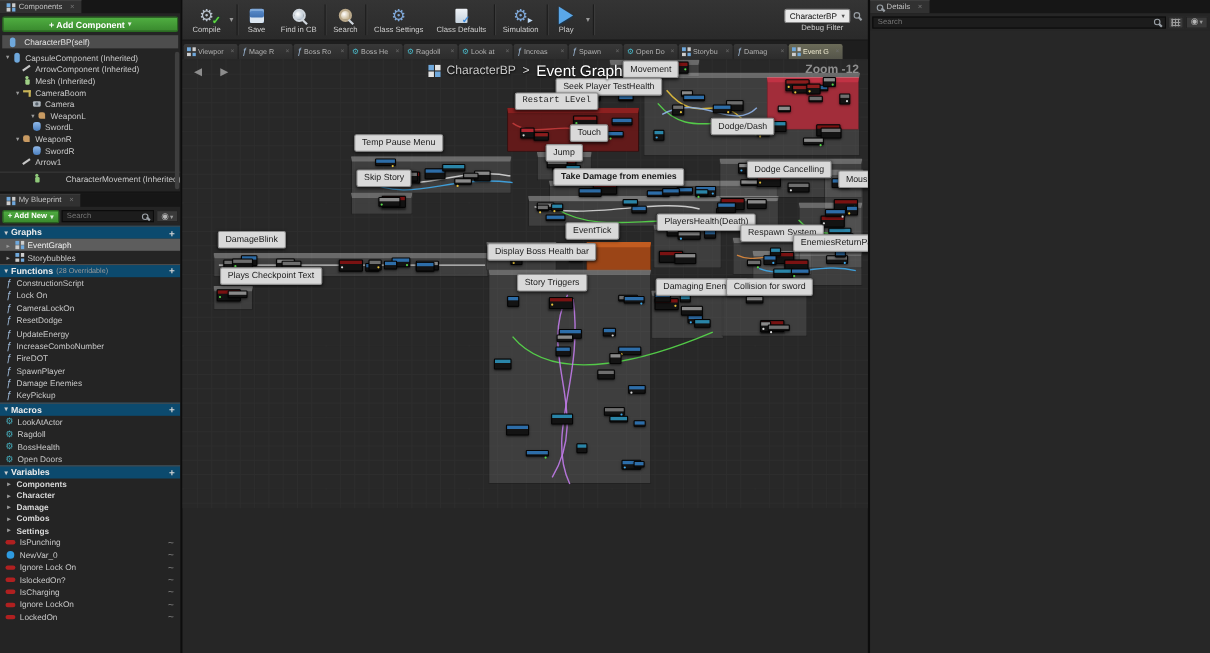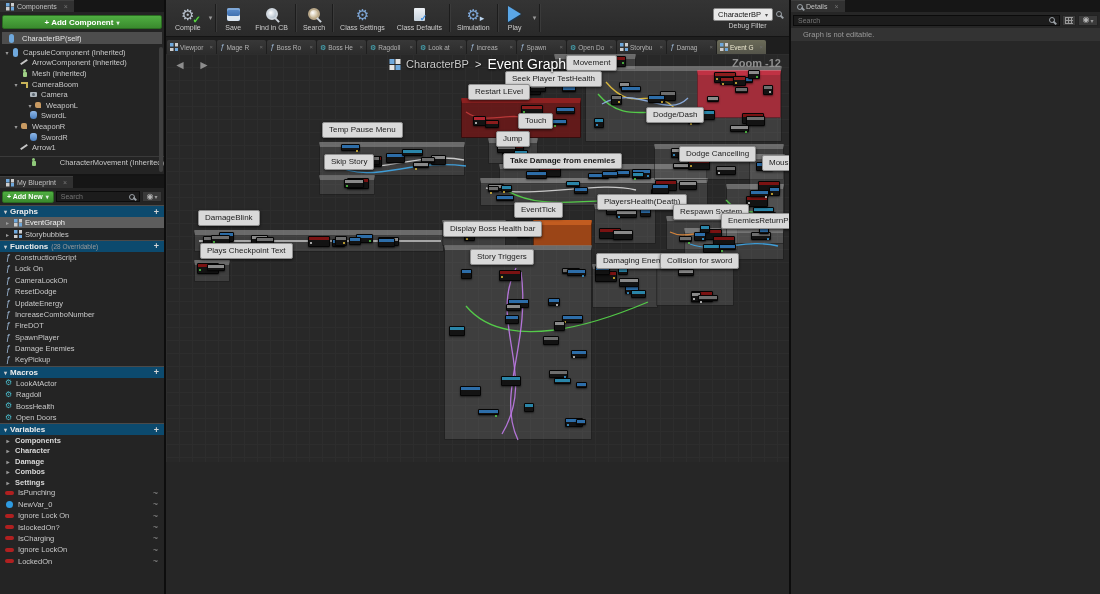--- a/index.html
+++ b/index.html
@@ -1082,21 +1082,21 @@
             </div>
             <div class="gnode" style="left: 42px; top: 1px; width: 19px; height: 10px;">
               <span class="hd" style="background: rgb(42, 133, 168);"></span>
               <span class="pin" style="background: rgb(63, 167, 232); right: 1px;"></span>
             </div>
           </div>
         </div>
       <div id="comments">
           <div class="cbub" style="left: 400px; top: 1px;">Movement</div>
           <div class="cbub" style="left: 339px; top: 17px;">Seek Player TestHealth</div>
-          <div class="cbub" style="left: 302px; top: 30px;">Restart LEvel</div>
+          <div class="cbub" style="left: 302px; top: 30px; font-family: Liberation Mono, monospace;">Restart LEvel</div>
           <div class="cbub" style="left: 352px; top: 59px;">Touch</div>
           <div class="cbub" style="left: 156px; top: 68px;">Temp Pause Menu</div>
           <div class="cbub" style="left: 330px; top: 77px;">Jump</div>
           <div class="cbub" style="left: 158px; top: 100px;">Skip Story</div>
           <div class="cbub" style="left: 337px; top: 99px; font-weight: bold;">Take Damage from enemies</div>
           <div class="cbub" style="left: 480px; top: 53px;">Dodge/Dash</div>
           <div class="cbub" style="left: 513px; top: 92px;">Dodge Cancelling</div>
           <div class="cbub" style="left: 596px; top: 101px;">Mous</div>
           <div class="cbub" style="left: 348px; top: 148px;">EventTick</div>
           <div class="cbub" style="left: 431px; top: 140px;">PlayersHealth(Death)</div>
@@ -1138,16 +1138,15 @@
         <span class="i-mag"></span>
       </div>
       <div class="gridbtn">
           <i></i>
         </div>
       <div class="eyebtn">
         <span class="i-eye">◉</span>
           <span>▾</span>
       </div>
     </div>
-    <div class="dmsg">Graph is not editable.</div>
     <div class="dfill"></div>
   </aside>
 </div>
 
 </body></html>

